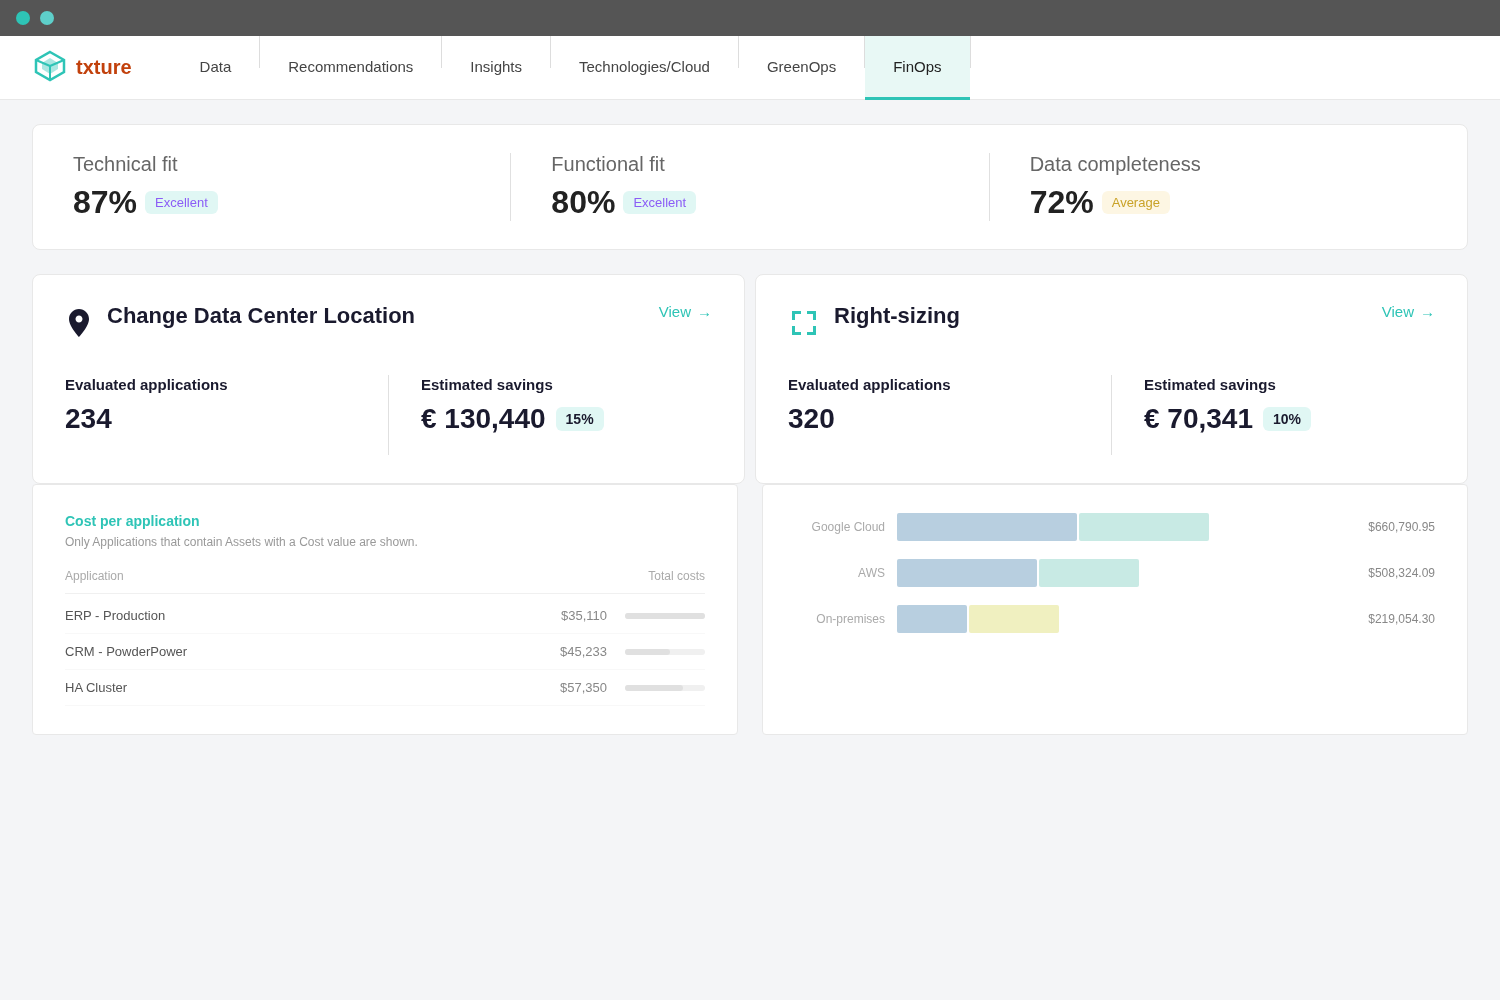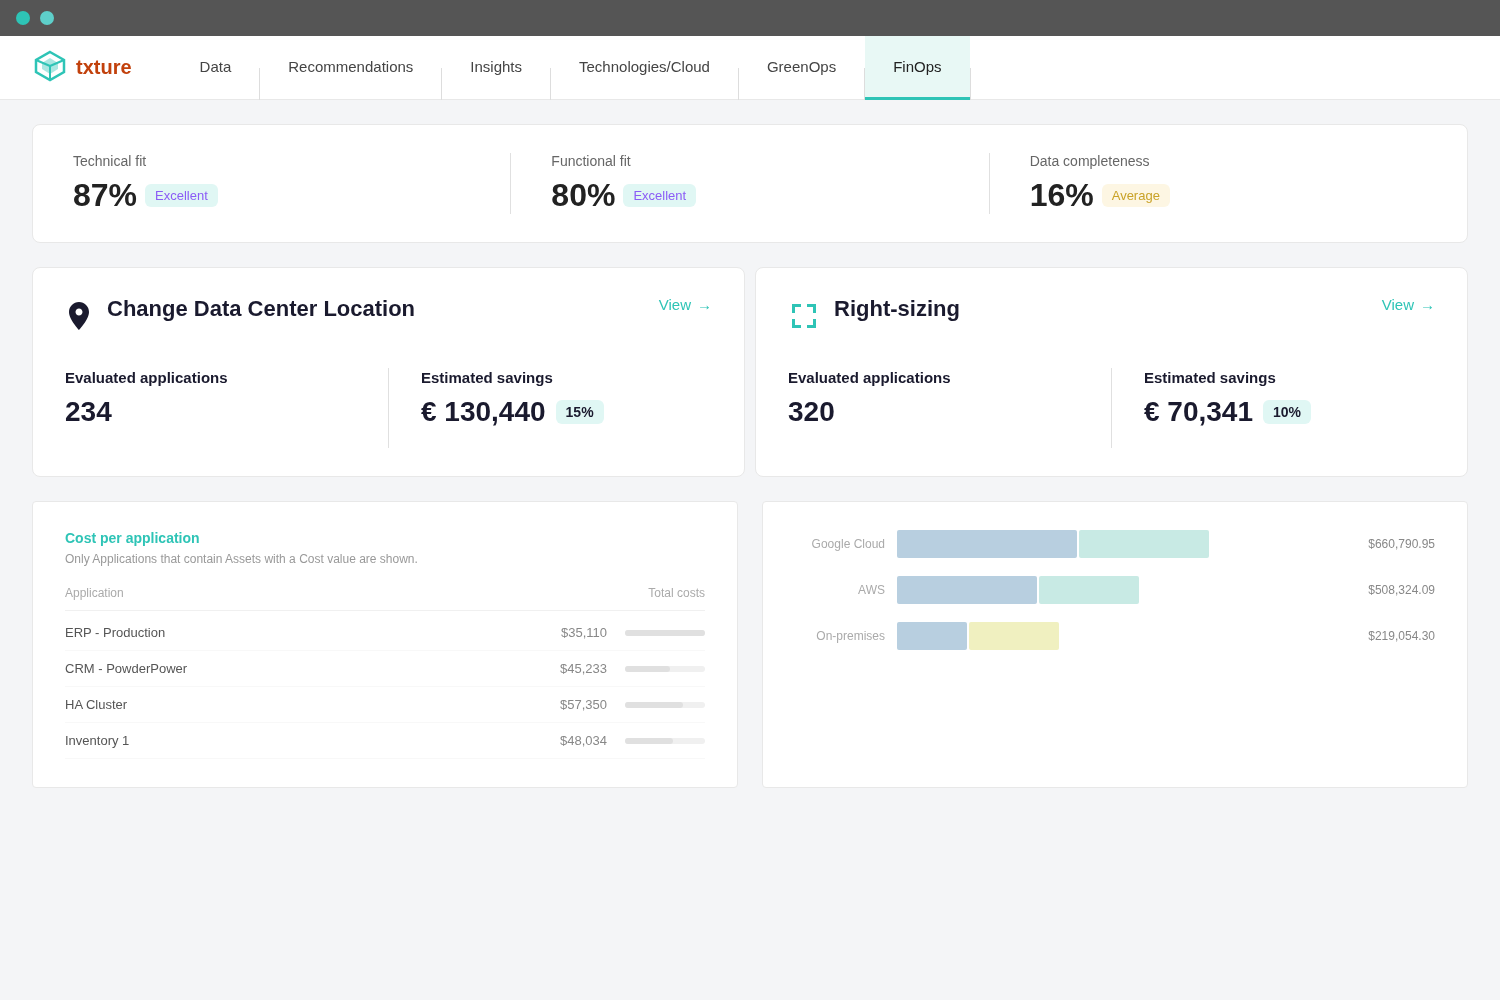--- a/index.html
+++ b/index.html
@@ -36,21 +36,21 @@
       margin-right: 40px;
     }
     .logo-text {
       font-size: 20px;
       font-weight: 600;
       color: #c2410c;
     }
     .logo-icon svg { width: 36px; height: 36px; }
     .nav-items {
       display: flex;
-      align-items: flex-end;
+      align-items: flex-start;
       gap: 0;
       flex: 1;
     }
     .nav-item {
       padding: 0 28px;
       height: 64px;
       display: flex;
       align-items: center;
       font-size: 15px;
       color: #444;
@@ -89,21 +89,21 @@
       flex-direction: column;
       gap: 8px;
     }
     .metric-divider {
       width: 1px;
       background: #e0e0e0;
       margin: 0 40px;
       align-self: stretch;
     }
     .metric-label {
-      font-size: 14px;
+      font-size: 20px;
       color: #666;
     }
     .metric-value-row {
       display: flex;
       align-items: center;
       gap: 8px;
     }
     .metric-value {
       font-size: 32px;
       font-weight: 600;
@@ -116,21 +116,20 @@
       font-weight: 500;
     }
     .badge-green { background: #e0f7f4; color: #8b5cf6; }
     .badge-yellow { background: #fdf6e3; color: #c9a227; }
 
     
     .cards-row {
       display: grid;
       grid-template-columns: 1fr 1fr;
       gap: 10px;
-      margin-bottom: 24px;
     }
     .card {
       background: #fff;
       border-radius: 8px;
       border: 1px solid #e8e8e8;
       padding: 28px 32px;
     }
     .card-header {
       display: flex;
       align-items: flex-start;
@@ -364,21 +363,21 @@
       <span class="metric-label">Functional fit</span>
       <div class="metric-value-row">
         <span class="metric-value">80%</span>
         <span class="badge badge-green">Excellent</span>
       </div>
     </div>
     <div class="metric-divider"></div>
     <div class="metric-item">
       <span class="metric-label">Data completeness</span>
       <div class="metric-value-row">
-        <span class="metric-value">16%</span>
+        <span class="metric-value">72%</span>
         <span class="badge badge-yellow">Average</span>
       </div>
     </div>
   </div>
 
   <div class="cards-row">
 
     <div class="card">
       <div class="card-header">
         <div class="card-title-row">
@@ -476,29 +475,20 @@
       </div>
       <div class="table-row">
         <span class="table-app-name">HA Cluster</span>
         <div class="table-row-right">
           <span class="table-cost">$57,350</span>
           <div class="cost-bar-container">
             <div class="cost-bar" style="width: 72%;"></div>
           </div>
         </div>
       </div>
-      <div class="table-row">
-        <span class="table-app-name">Inventory 1</span>
-        <div class="table-row-right">
-          <span class="table-cost">$48,034</span>
-          <div class="cost-bar-container">
-            <div class="cost-bar" style="width: 60%;"></div>
-          </div>
-        </div>
-      </div>
     </div>
 
     <div class="bottom-card">
       <div class="chart-row">
         <span class="chart-label">Google Cloud</span>
         <div class="chart-bar-area">
           <div class="chart-bar-segment bar-blue" style="width: 180px;"></div>
           <div class="chart-bar-segment bar-teal-light" style="width: 130px;"></div>
         </div>
         <span class="chart-value">$660,790.95</span>

